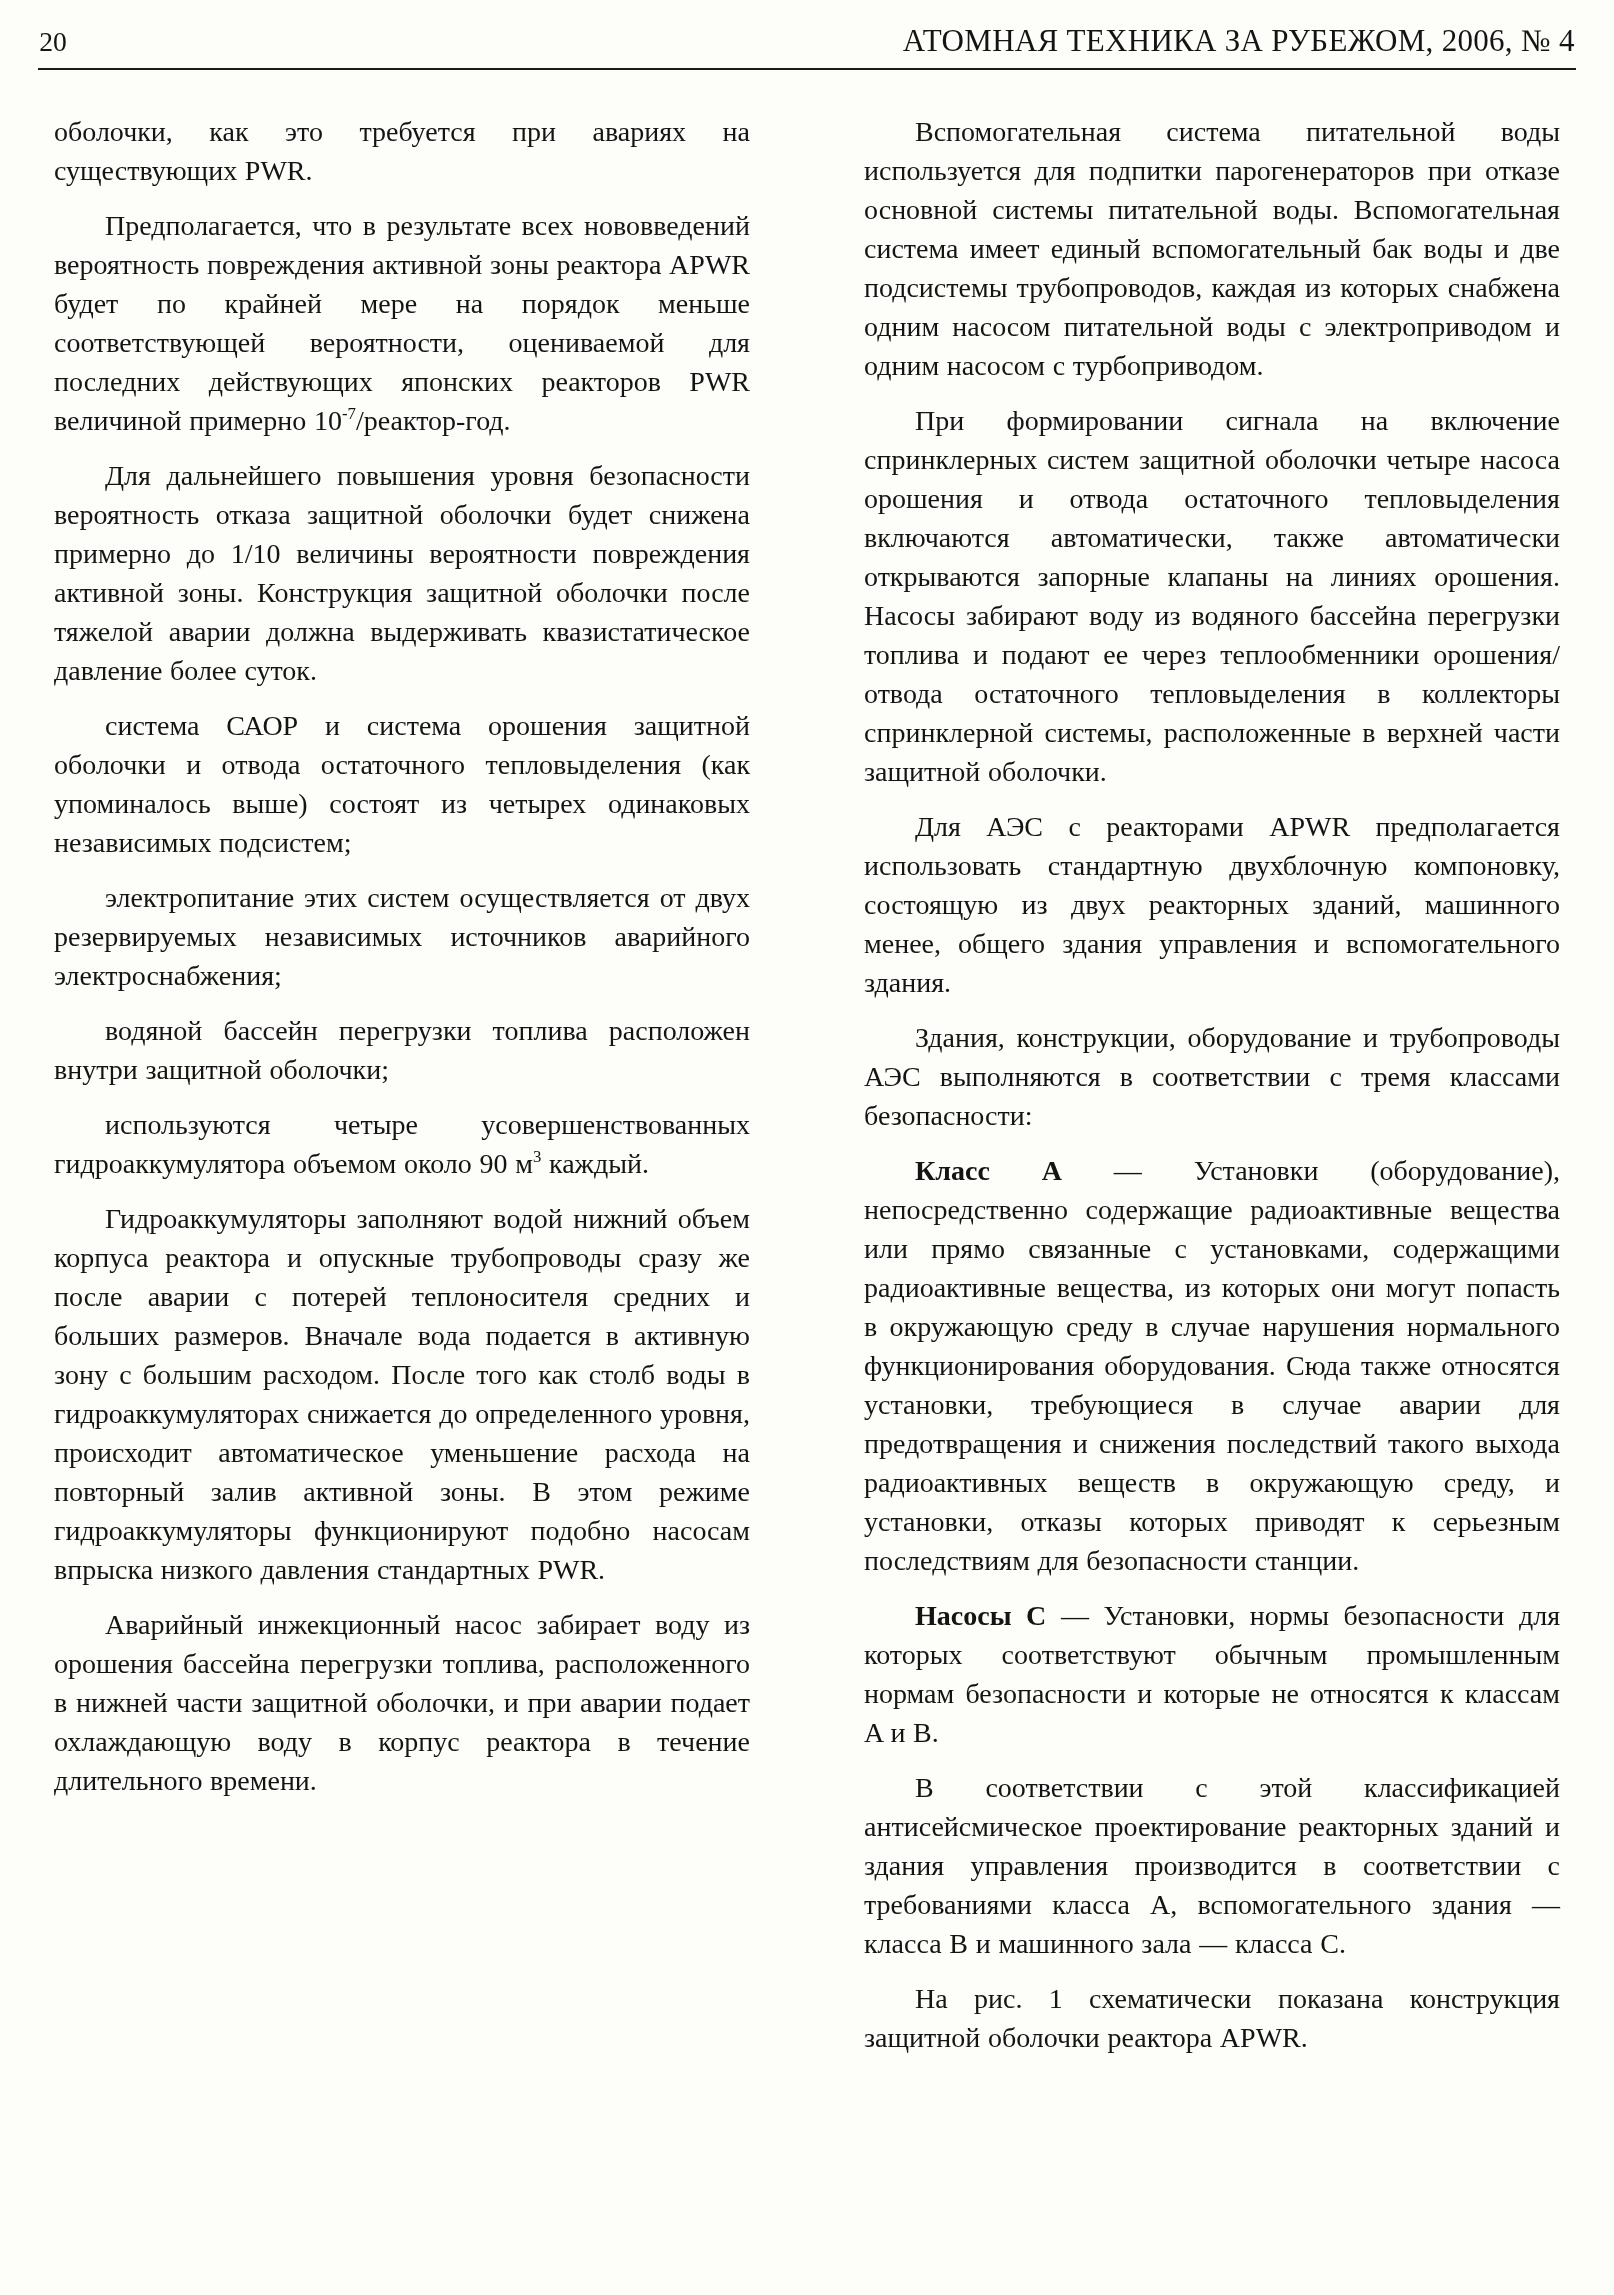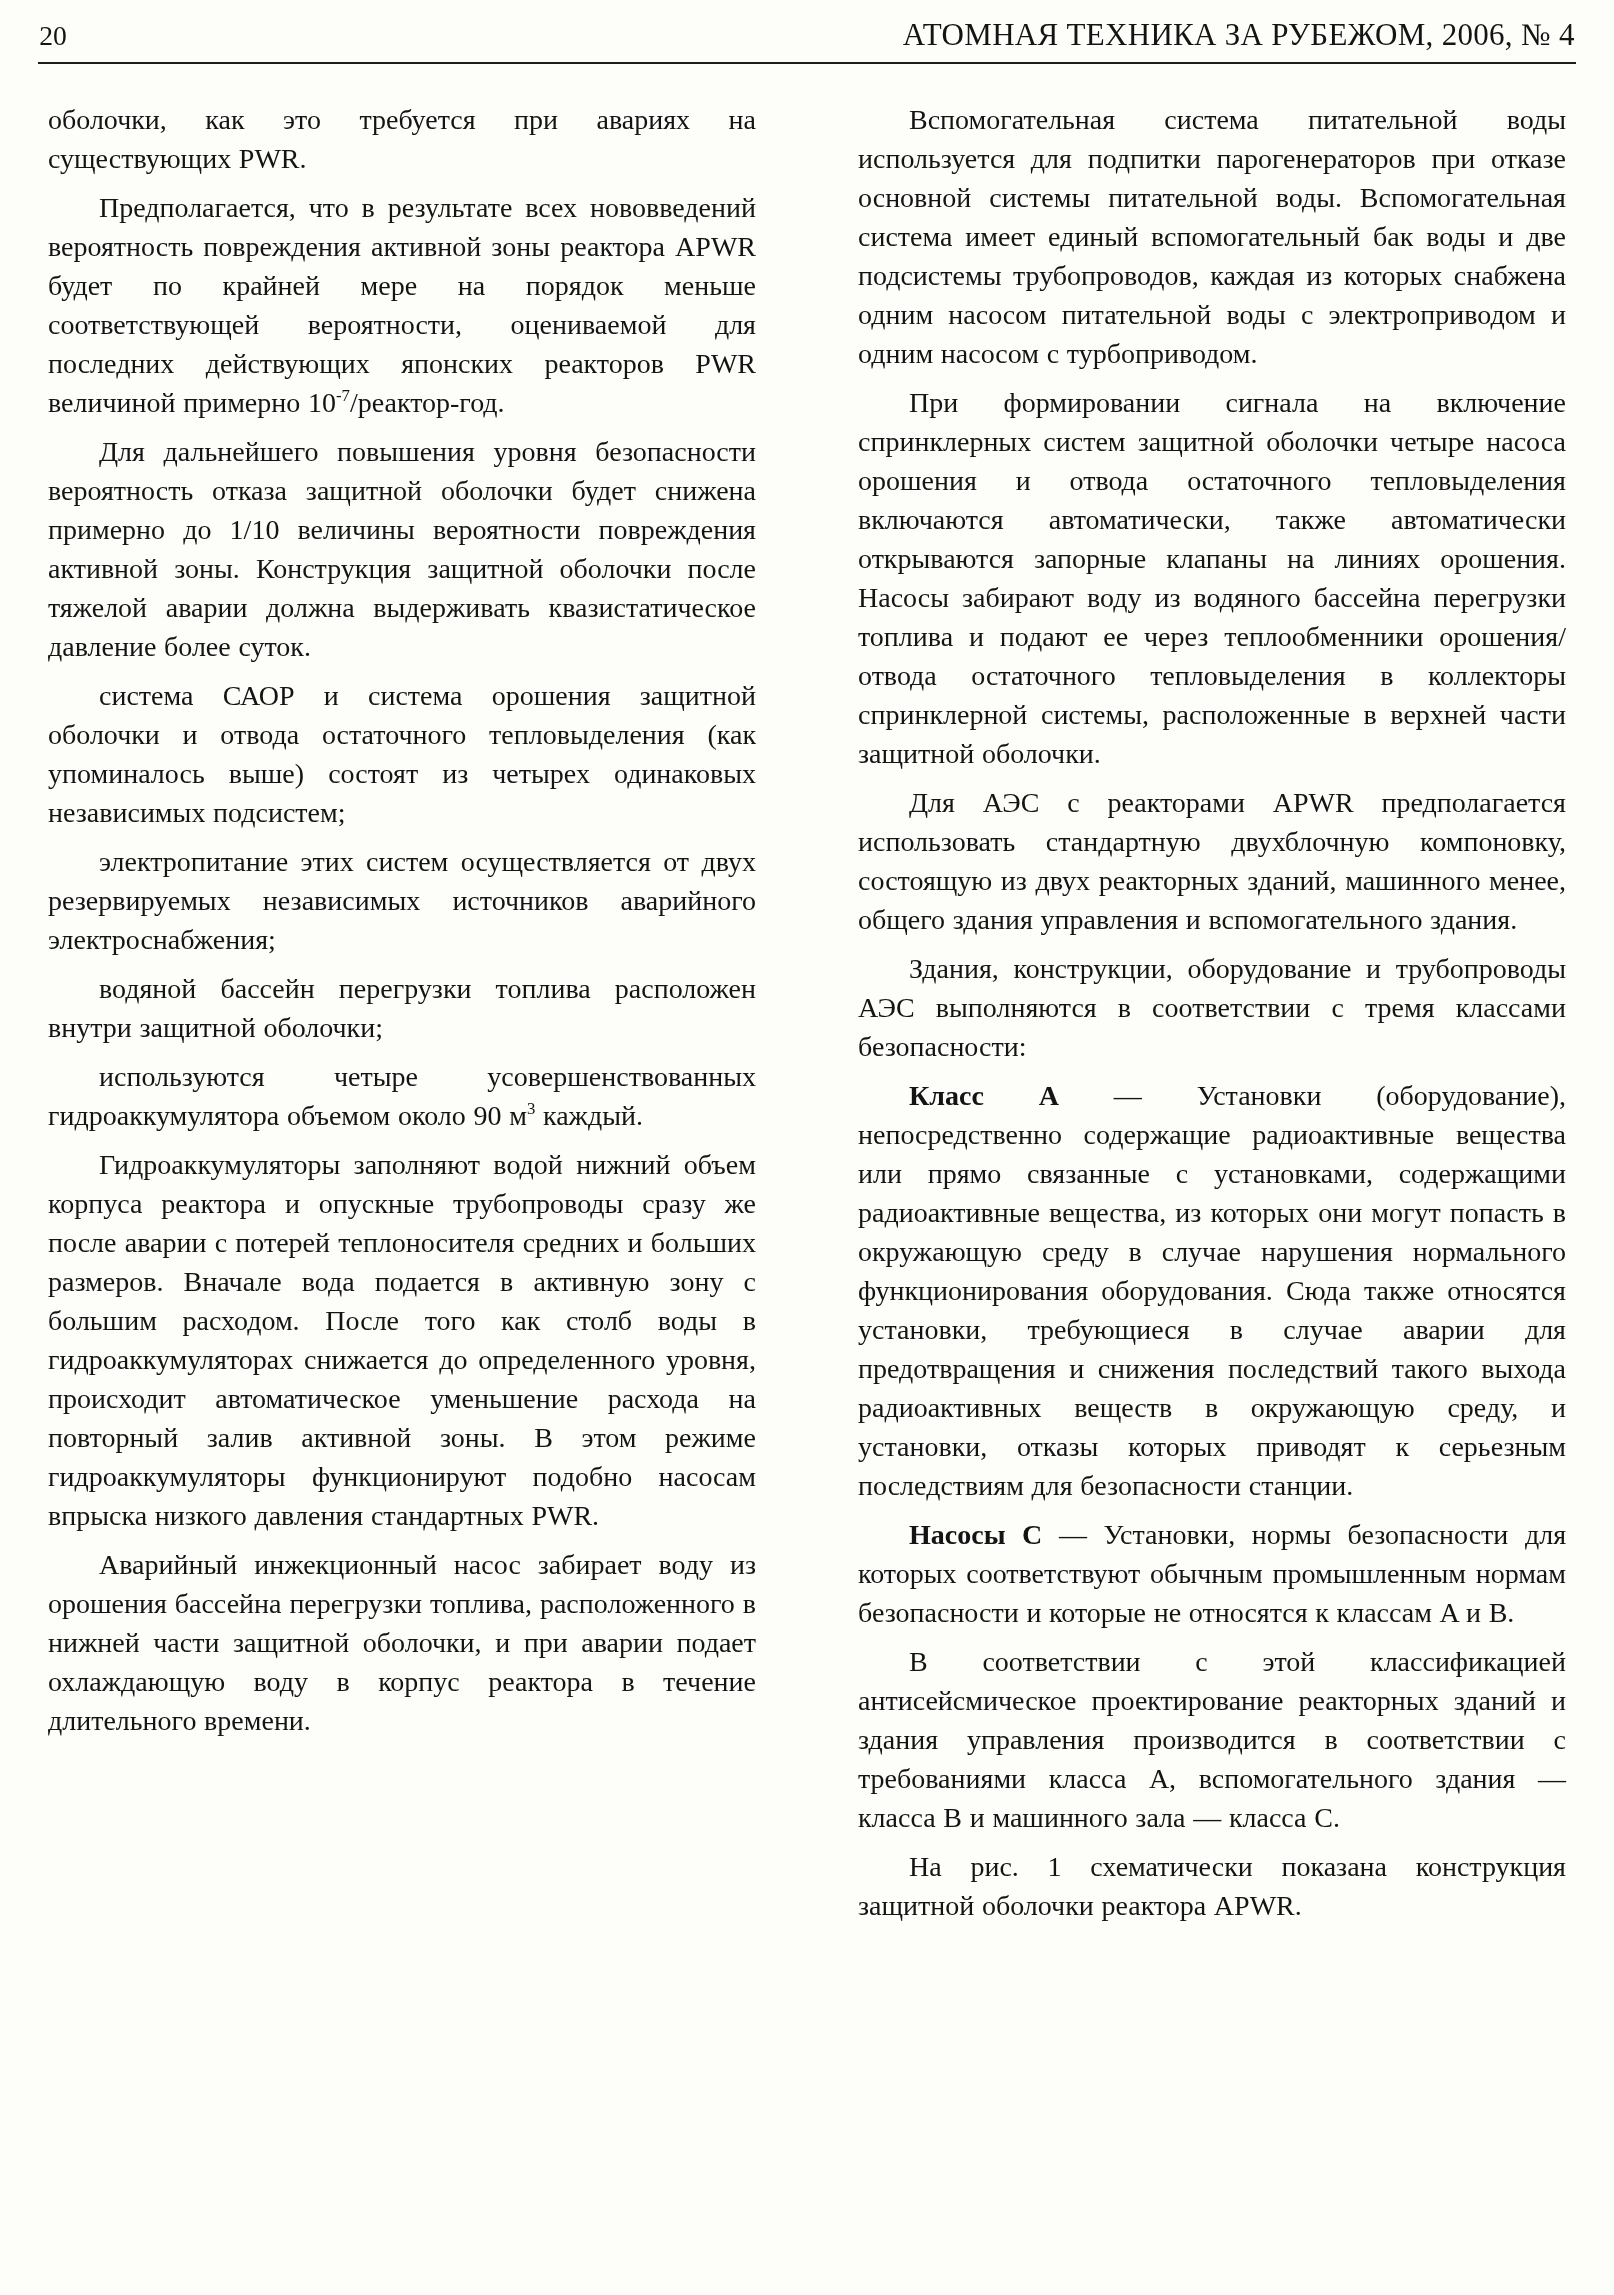--- a/index.html
+++ b/index.html
@@ -8,21 +8,21 @@
     background: #e8e8e4;
   }
   .page {
     position: relative;
     width: 1614px;
     height: 2295px;
     margin: 0 auto;
     background: #fdfdfa;
     color: #141414;
     box-sizing: border-box;
-    padding: 14px 38px 20px 38px;
+    padding: 20px 38px 20px 38px;
     font-family: "Liberation Serif", "DejaVu Serif", serif;
     overflow: hidden;
   }
   .header-row {
     display: flex;
     justify-content: space-between;
     align-items: baseline;
     padding: 2.7px 1.3px 9.4px 1.3px;
     border-bottom: 2.7px solid #1c1c1c;
   }
@@ -38,21 +38,21 @@
   .content {
     display: flex;
     gap: 82px;
     margin-top: 25.6px;
   }
   .column {
     flex: 1 1 0;
     min-width: 0;
   }
   .column p.para {
-    margin: 10px;
+    margin: 16px;
     font-size: 28px;
     line-height: 39px;
     text-align: justify;
     text-indent: 51px;
     word-spacing: 0.7px;
   }
   .column p.para.no-indent {
     text-indent: 0;
   }
   .column p.para sup {

